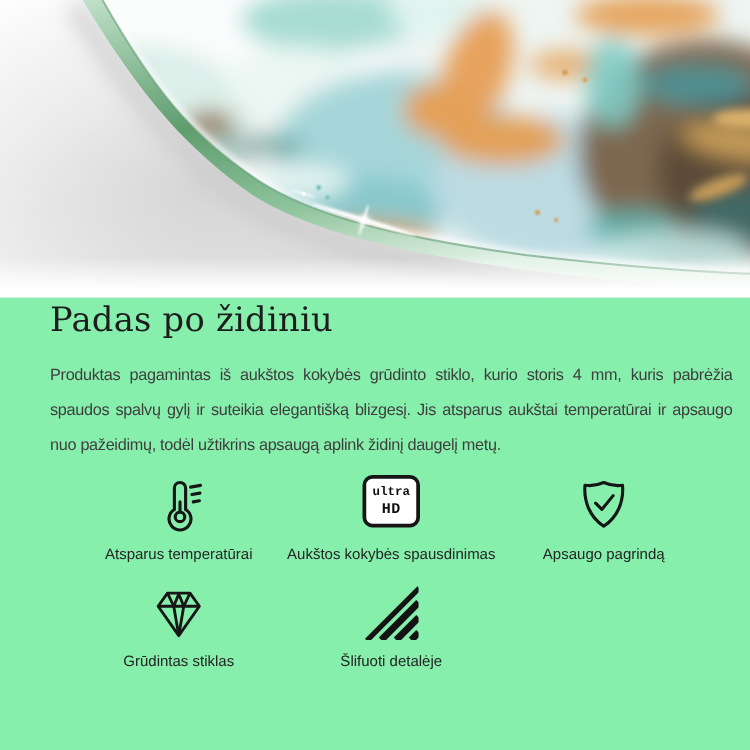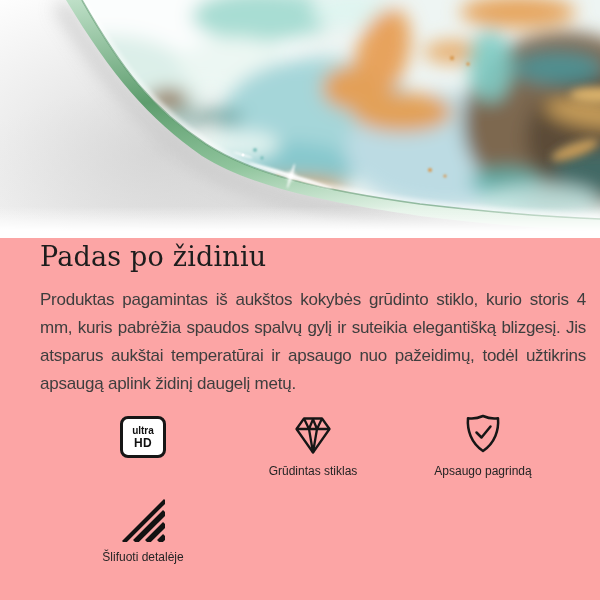--- a/index.html
+++ b/index.html
@@ -1,18 +1,18 @@
 <!DOCTYPE html>
 <html lang="lt"><head>
 <meta charset="utf-8">
 <style>
   * { box-sizing: border-box; }
   html,body { margin:0; padding:0; }
   body { background:#fff; font-family:"Liberation Sans", sans-serif; }
-  .page { width:600px; height:600px; overflow:hidden; background:#fca5a5; position:relative; }
+  .page { width:600px; height:600px; overflow:hidden; background:#86efac; position:relative; }
 
   
   .hero {
     height:238px; position:relative; overflow:hidden;
     background:
       radial-gradient(420px 260px at 160px 150px, rgba(182,182,182,.50), rgba(255,255,255,0) 72%),
       radial-gradient(620px 220px at 360px 215px, rgba(192,192,192,.36), rgba(255,255,255,0) 72%),
       #fff;
   }
   .hero svg { position:absolute; top:0; left:0; display:block; }
@@ -20,28 +20,28 @@
     background:linear-gradient(to bottom, rgba(255,255,255,0), #fff 80%); }
 
   
   .content { padding:0 14px 0 40px; }
   h1 {
     margin:2px 0 0; font-family:"DejaVu Serif","Liberation Serif",serif;
     font-weight:400; color:#1d1d1d; font-size:27px; line-height:34px; letter-spacing:.2px;
   }
   h1 .t-line { display:block; }
   .desc {
-    margin:12px 0 0; max-width:548px; font-size:17px; line-height:28px;
+    margin:12px 0 0; max-width:548px; font-size:13px; line-height:28px;
     color:#3e3e3e; text-align:justify; letter-spacing:-0.25px;
   }
 
   
   .features { margin:10px 18px 0; display:grid; grid-template-columns:repeat(3,1fr); row-gap:16px; }
   .feature { display:flex; flex-direction:column; align-items:center; }
-  .f-icon { height:50px; display:flex; align-items:flex-end; justify-content:center; }
+  .f-icon { height:50px; display:flex; align-items:flex-start; justify-content:center;font-family:Liberation Mono, monospace; }
   .f-label { margin-top:6px; font-size:12px; color:#242424; white-space:nowrap; }
   .icon-svg { display:block; }
 
   .uhd { width:46px; height:42px; border:3px solid #161616; border-radius:8px;
     display:flex; flex-direction:column; align-items:center; justify-content:center;
     line-height:1; color:#101010; background:#fff; }
   .uhd .t { font-size:10px; font-weight:700; }
   .uhd .b { font-size:12px; font-weight:800; letter-spacing:.3px; margin-top:1px; }
 </style>
 </head>
@@ -151,48 +151,64 @@
 
   <div class="content">
     <h1>
       <span class="t-line">Padas po židiniu</span>
     </h1>
 
     <p class="desc">Produktas pagamintas iš aukštos kokybės grūdinto stiklo, kurio storis 4 mm, kuris pabrėžia spaudos spalvų gylį ir suteikia elegantišką blizgesį. Jis atsparus aukštai temperatūrai ir apsaugo nuo pažeidimų, todėl užtikrins apsaugą aplink židinį daugelį metų.</p>
 
     <div class="features">
 
+      <div class="feature">
+        <div class="f-icon">
+          <svg class="icon-svg" width="48" height="48" viewBox="0 0 48 48" fill="none" stroke="#161616" stroke-width="2.5" stroke-linecap="round">
+            <path d="M20.5,27.6 V10.5 A4.5 4.5 0 0 1 29.5,10.5 V27.6 A8.8 8.8 0 1 1 20.5,27.6 Z"></path>
+            <circle cx="25" cy="33.5" r="3.8"></circle>
+            <line x1="25" y1="21.5" x2="25" y2="29"></line>
+            <g transform="rotate(-10 38 15)">
+              <line x1="34.5" y1="9" x2="42.5" y2="9"></line>
+              <line x1="34.5" y1="15" x2="41" y2="15"></line>
+              <line x1="34.5" y1="21" x2="39.5" y2="21"></line>
+            </g>
+          </svg>
+        </div>
+        <div class="f-label">Atsparus temperatūrai</div>
+      </div>
 
       <div class="feature">
         <div class="f-icon">
           <div class="uhd">
             <span class="t">ultra</span>
             <span class="b">HD</span>
           </div>
         </div>
+        <div class="f-label">Aukštos kokybės spausdinimas</div>
+      </div>
+
+      <div class="feature">
+        <div class="f-icon">
+          <svg class="icon-svg" width="48" height="48" viewBox="0 0 48 48" fill="none" stroke="#161616" stroke-width="2.5" stroke-linecap="round" stroke-linejoin="round">
+            <path d="M24,6 C29,8.2 34,9 39,8.2 C40,20 36,33 24,41 C12,33 8,20 9,8.2 C14,9 19,8.2 24,6 Z"></path>
+            <path d="M17.5,22.5 L22.5,27.5 L31.5,16.5"></path>
+          </svg>
+        </div>
+        <div class="f-label">Apsaugo pagrindą</div>
       </div>
 
       <div class="feature">
         <div class="f-icon">
           <svg class="icon-svg" width="48" height="48" viewBox="0 0 48 48" fill="none" stroke="#161616" stroke-width="2.3" stroke-linejoin="round">
             <path d="M7.5,19 L15,8.5 H33 L40.5,19 L24,42.5 Z"></path>
             <path d="M7.5,19 H40.5 M15,8.5 L20,19 L24,9.2 L28,19 L33,8.5 M20,19 L24,42.5 M28,19 L24,42.5"></path>
           </svg>
         </div>
         <div class="f-label">Grūdintas stiklas</div>
-      </div>
-
-      <div class="feature">
-        <div class="f-icon">
-          <svg class="icon-svg" width="48" height="48" viewBox="0 0 48 48" fill="none" stroke="#161616" stroke-width="2.5" stroke-linecap="round" stroke-linejoin="round">
-            <path d="M24,6 C29,8.2 34,9 39,8.2 C40,20 36,33 24,41 C12,33 8,20 9,8.2 C14,9 19,8.2 24,6 Z"></path>
-            <path d="M17.5,22.5 L22.5,27.5 L31.5,16.5"></path>
-          </svg>
-        </div>
-        <div class="f-label">Apsaugo pagrindą</div>
       </div>
 
       <div class="feature">
         <div class="f-icon">
           <svg class="icon-svg" width="48" height="48" viewBox="0 0 48 48">
             <clipPath id="triClip">
                 <polygon points="2,46 46,2 46,46"></polygon>
               </clipPath>
             <g clip-path="url(#triClip)" stroke="#131313" stroke-width="5.5">
               <line x1="4" y1="46" x2="46" y2="4"></line>

